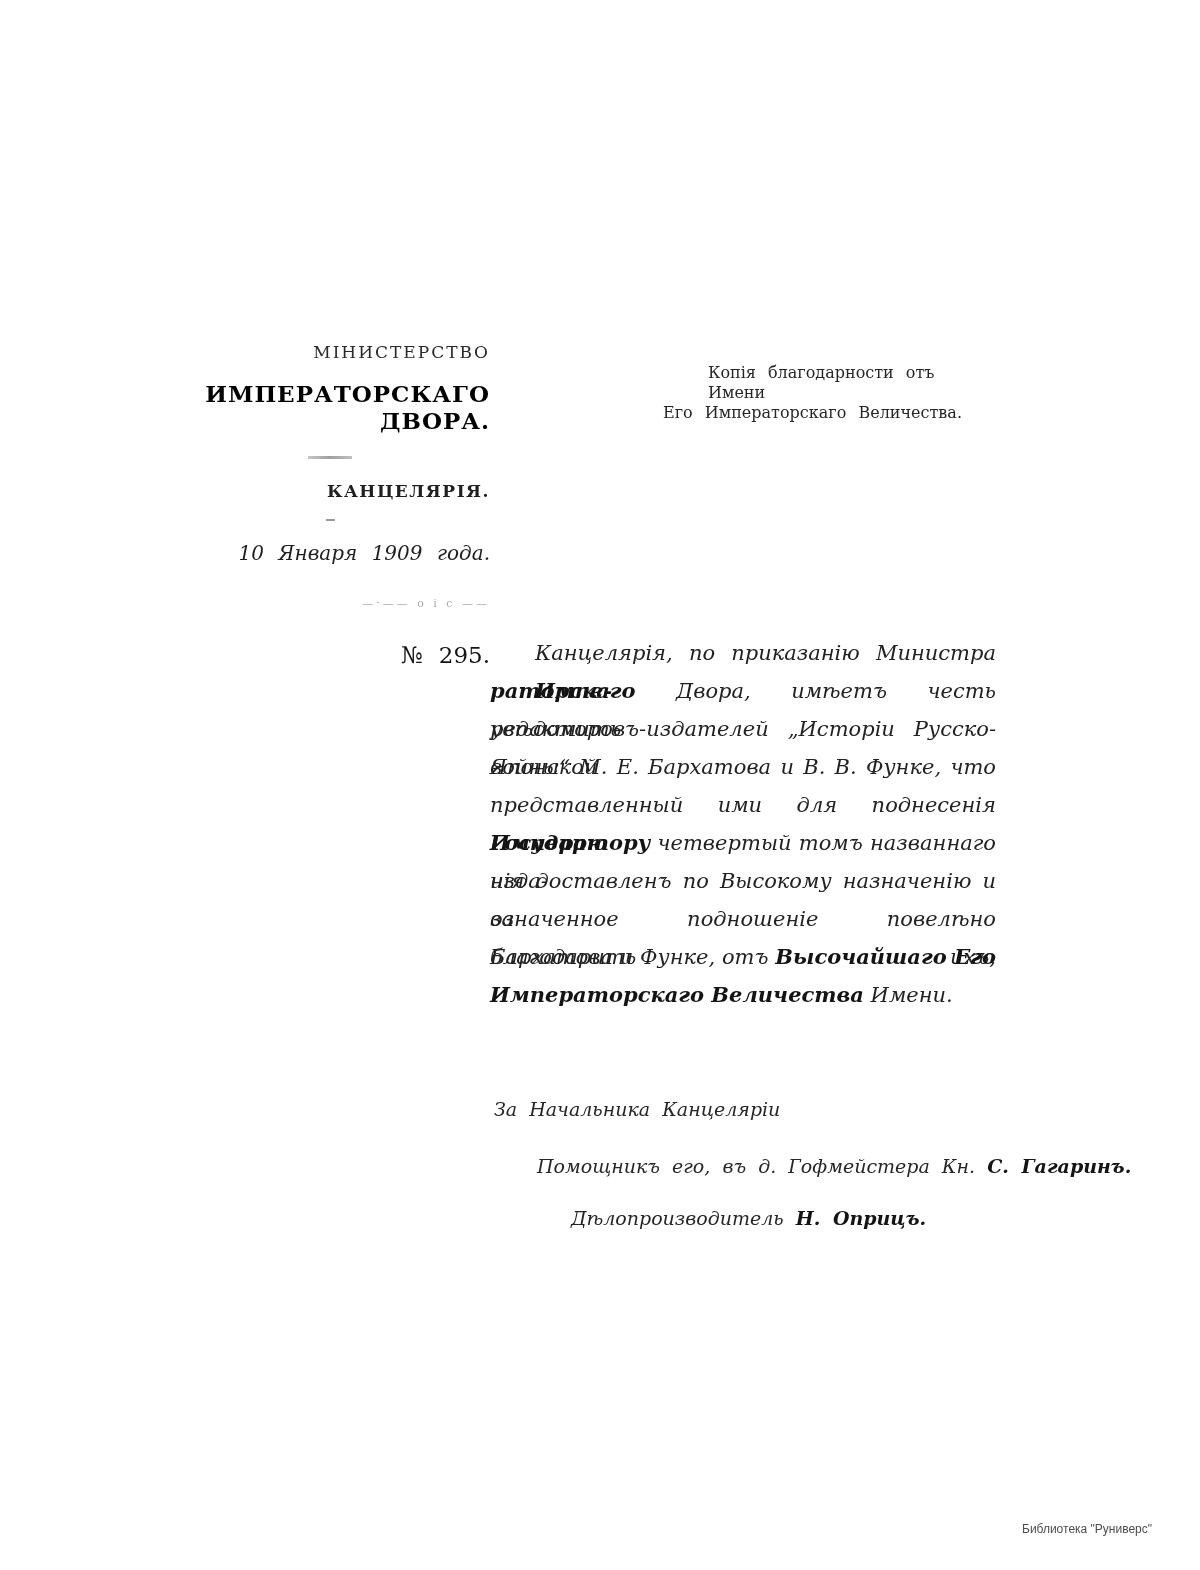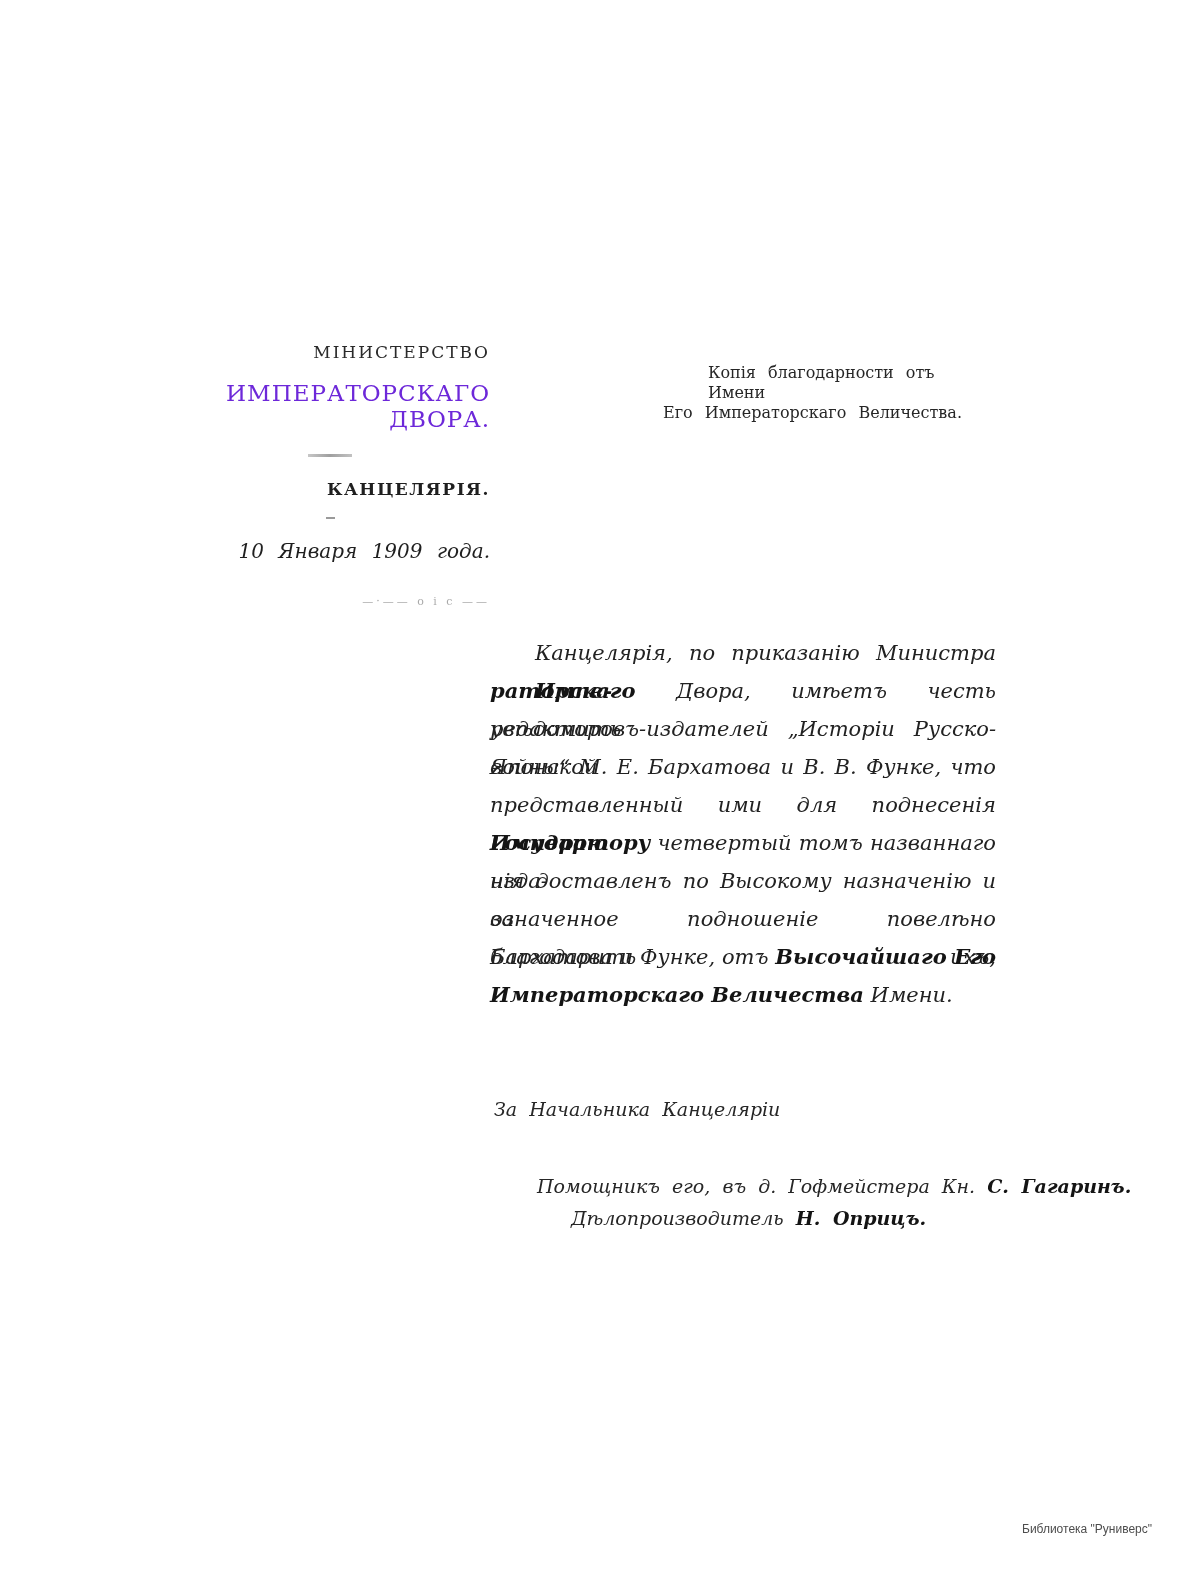--- a/index.html
+++ b/index.html
@@ -22,24 +22,24 @@
     text-align: right;
   }
   .lh-line1 {
     font-size: 17px;
     letter-spacing: 2px;
     color: #2a2a2a;
   }
   .lh-line2 {
     margin-top: 18px;
     font-size: 23px;
-    font-weight: normal;
+    font-weight: bold;
     letter-spacing: 1px;
     word-spacing: 12px;
-    color: #6d28d9;
+    color: #000000;
   }
   .lh-rule {
     width: 44px; height: 3px;
     margin: 22px auto 0 auto;
     background: linear-gradient(90deg, #c7c7c7, #9f9f9f, #c2c2c2);
   }
   .lh-office {
     margin-top: 22px;
     font-size: 17px;
     font-weight: bold;
@@ -107,21 +107,21 @@
   .sig-line {
     position: absolute;
     font-style: italic;
     font-size: 19px;
     word-spacing: 6px;
     color: #262626;
     white-space: nowrap;
     text-align: center;
   }
   .sig-1 { left: 494px; top: 1098px; }
-  .sig-2 { left: 537px; top: 1155px; margin-top: 20px; }
+  .sig-2 { left: 537px; top: 1155px; }
   .sig-3 { left: 571px; top: 1207px; }
 
   
   .watermark {
     position: absolute;
     left: 1022px; top: 1522px;
     font-family: "Liberation Sans", sans-serif;
     font-style: normal;
     font-size: 12px;
     color: #4d4d4d;
@@ -134,20 +134,21 @@
 <div class="page">
 
   <div class="letterhead">
     <div class="lh-line1">МІНИСТЕРСТВО</div>
     <div class="lh-line2">ИМПЕРАТОРСКАГО ДВОРА.</div>
     <div class="lh-rule"></div>
     <div class="lh-office">КАНЦЕЛЯРІЯ.</div>
     <div class="lh-dash"></div>
     <div class="lh-date">10 Января 1909 года.</div>
     <div class="lh-ornament">—·—— о і с  ——</div>
+    <div class="lh-number">№ 295.</div>
   </div>
 
   <div class="annotation">
     <div class="ann-line1">Копія благодарности отъ Имени</div>
     <div class="ann-line2">Его Императорскаго Величества.</div>
   </div>
 
   <div class="letter-body">
     <div class="b-line indent"><span>Канцелярія, по приказанію Министра </span><span class="bold">Импе-</span></div>
     <div class="b-line"><span class="bold">раторскаго</span><span> Двора, имѣетъ честь увѣдомить</span></div>

